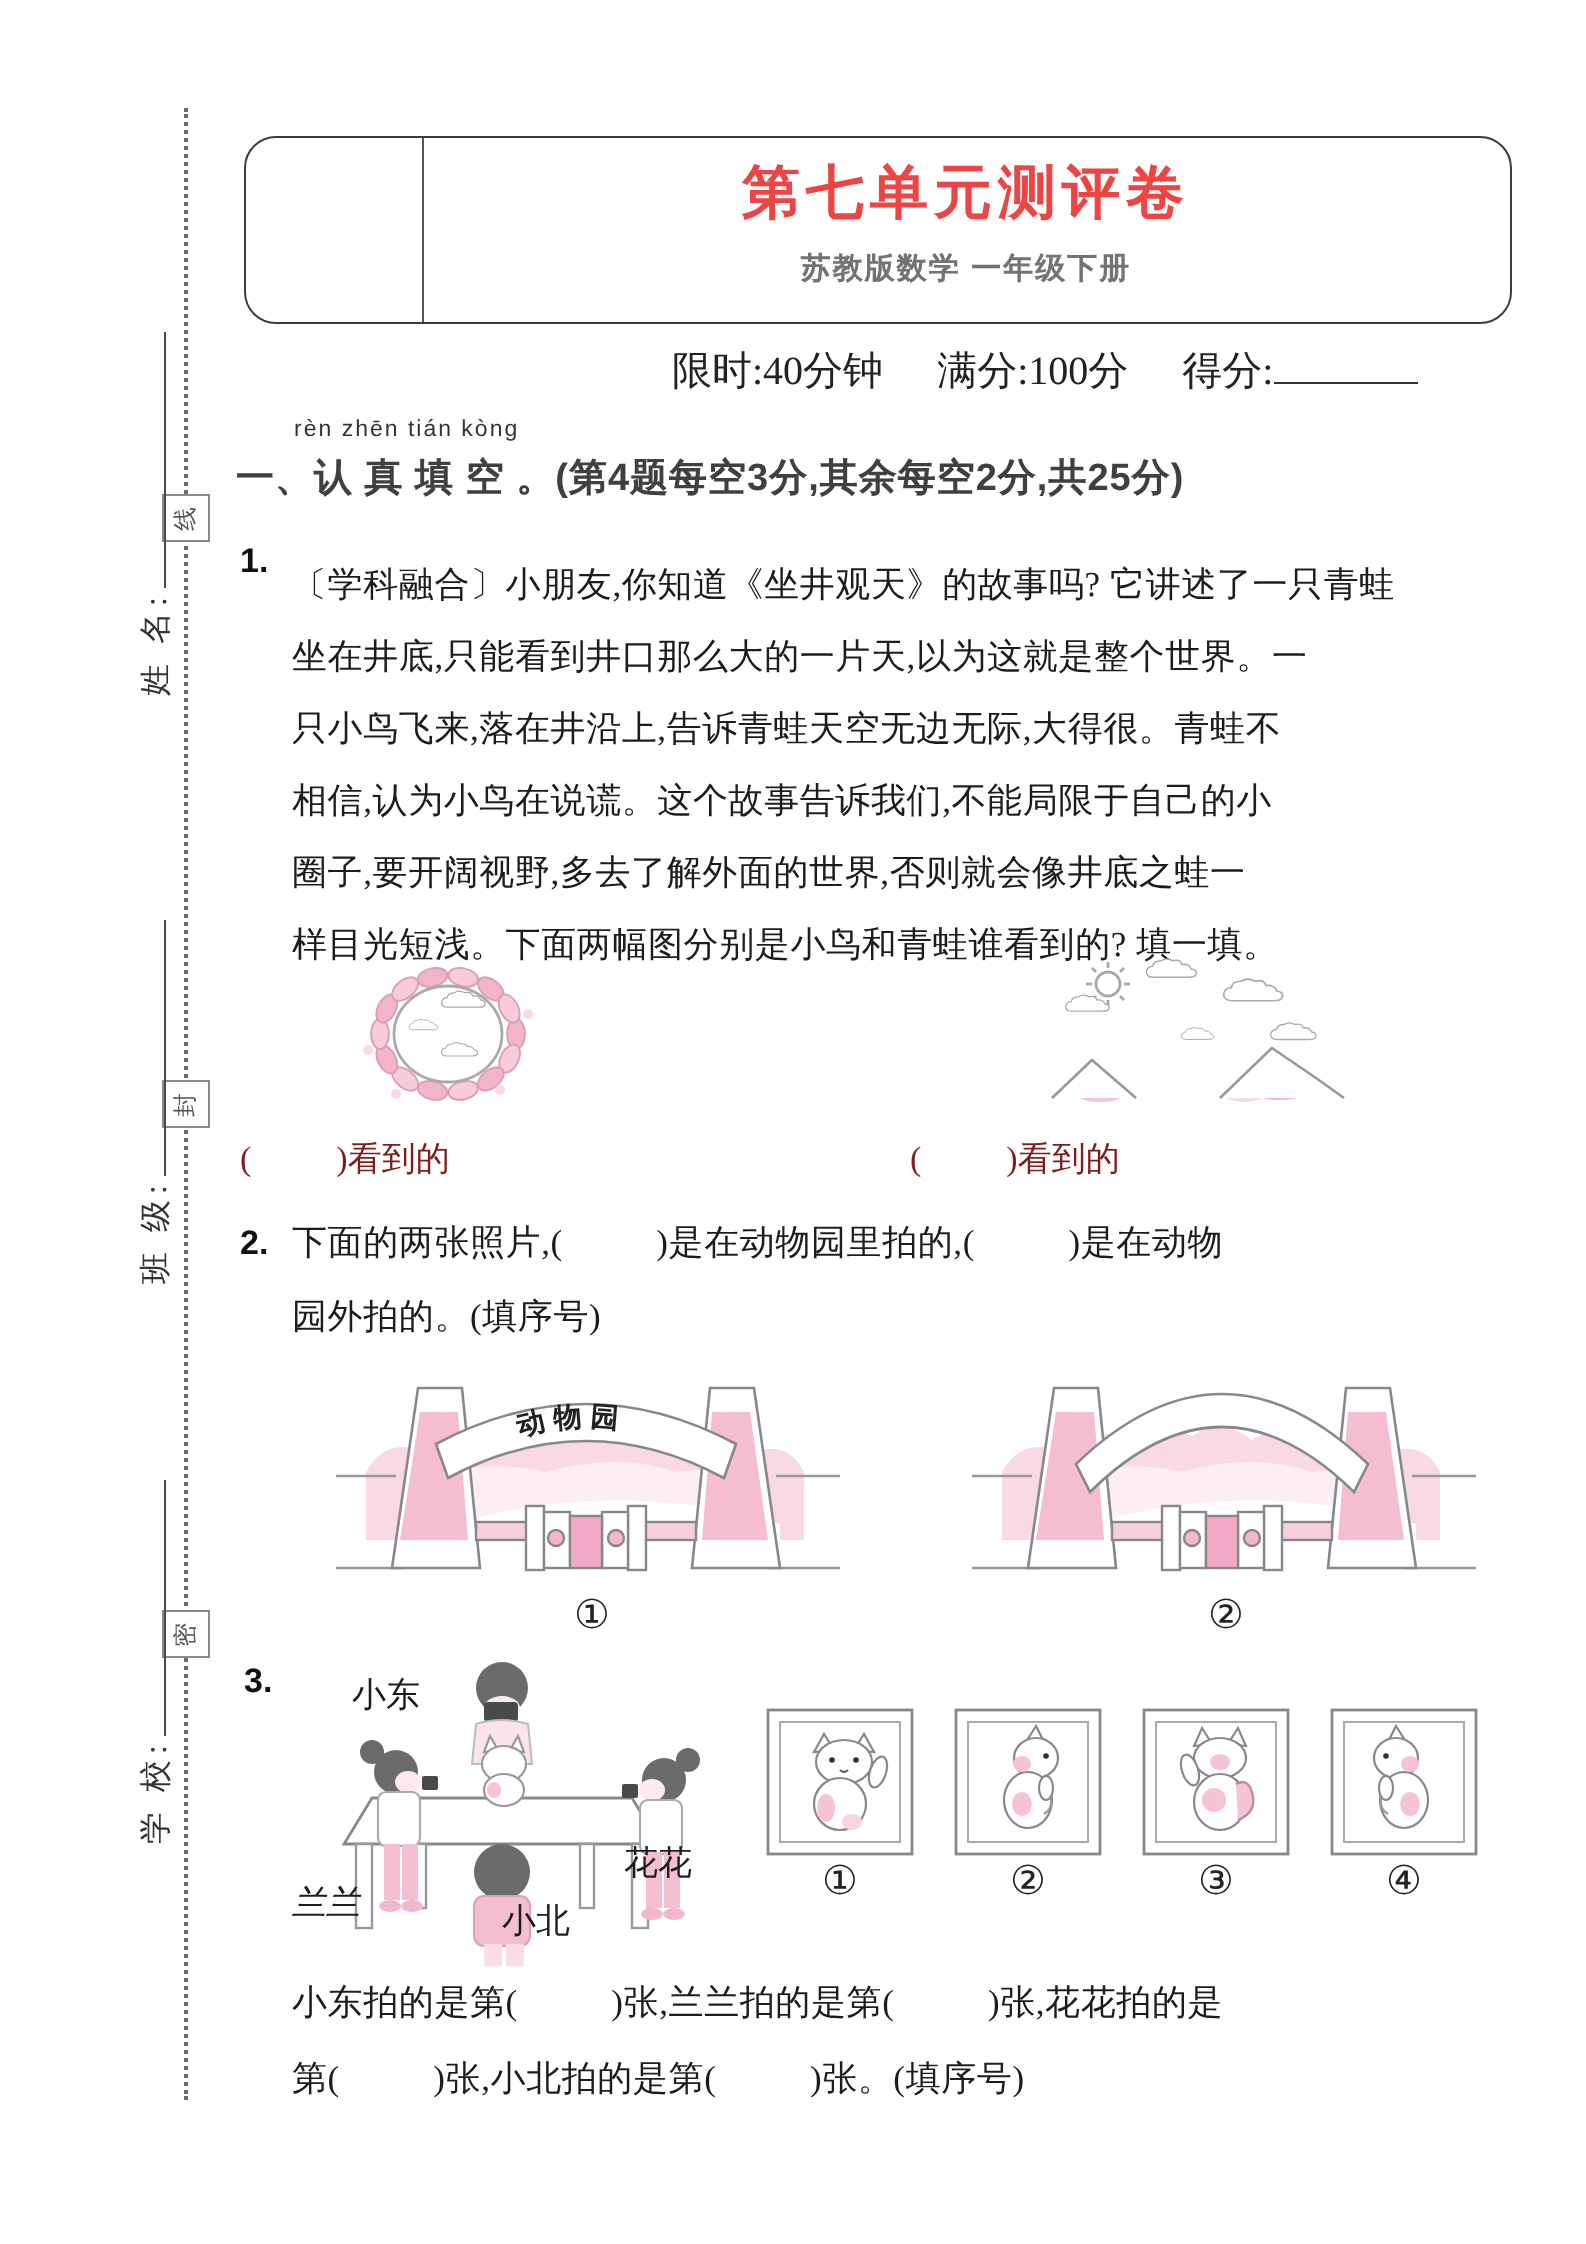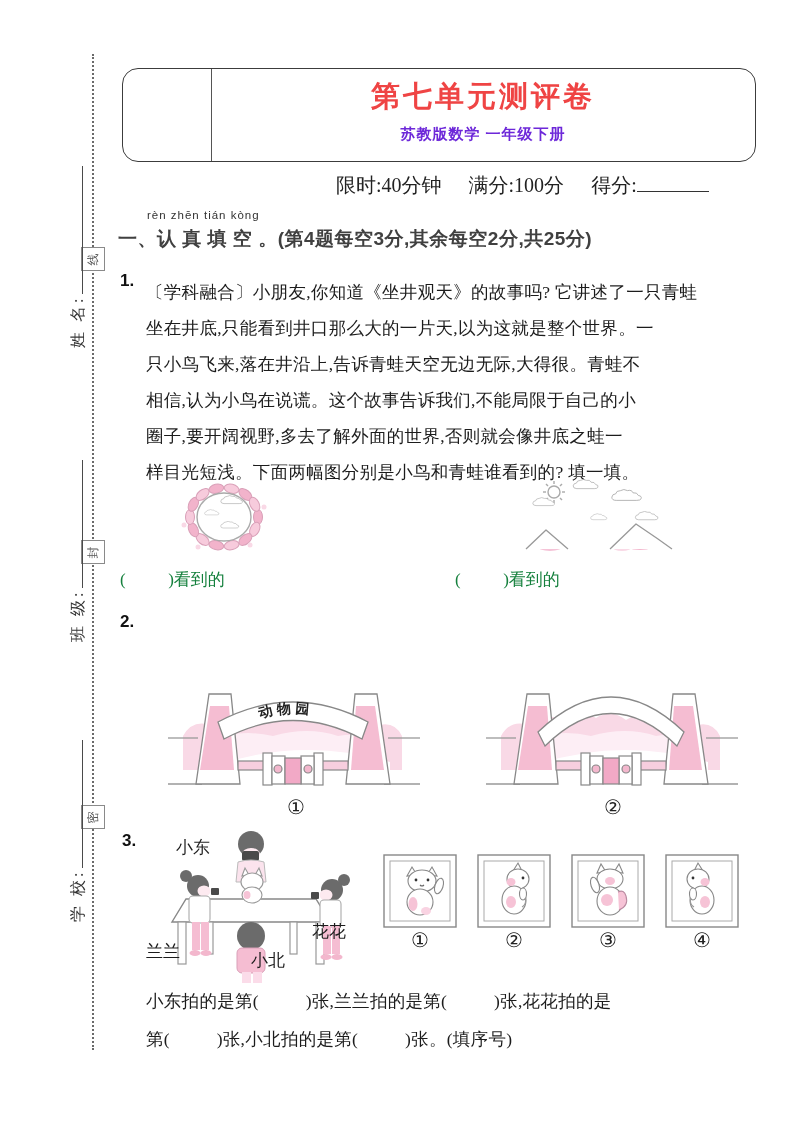--- a/index.html
+++ b/index.html
@@ -13,33 +13,33 @@
   .seal-marker span{transform:rotate(-90deg);font-size:12px;color:#555;font-family:"Liberation Serif",serif;}
   .seal-field{transform:rotate(-90deg);transform-origin:0 0;white-space:nowrap;
               font-size:16px;letter-spacing:3px;color:#333;}
   .fill-line{display:inline-block;width:128px;height:13px;border-bottom:1.2px solid #4a4a4a;margin-left:2px;}
   
   .title-box{left:122px;top:68px;width:632px;height:92px;border:1.6px solid #3c3c3c;border-radius:16px;}
   .title-divider{left:88px;top:0;height:100%;width:0;border-left:1.2px solid #555;}
   .paper-title{left:88px;right:0;top:8px;text-align:center;font-family:"Liberation Sans",sans-serif;
                font-weight:700;font-size:29px;letter-spacing:3px;color:#ef4444;}
   .paper-subtitle{left:88px;right:0;top:56px;text-align:center;font-family:"Liberation Sans",sans-serif;
-                  font-weight:700;font-size:15px;letter-spacing:1px;color:#6d28d9;}
+                  font-weight:700;font-size:15px;letter-spacing:1px;color:#737373;}
   .meta-line{left:336px;top:172px;font-size:20px;color:#222;white-space:nowrap;}
   .meta-line .gap{display:inline-block;width:22px;}
   .score-blank{display:inline-block;width:72px;border-bottom:1.2px solid #333;height:14px;}
   
   .pinyin{left:147px;top:209px;font-family:"Liberation Sans",sans-serif;font-size:11.5px;
           letter-spacing:1px;color:#333;}
   .sec-heading{left:118px;top:226px;font-family:"Liberation Sans",sans-serif;font-weight:700;
                font-size:19px;color:#404040;white-space:nowrap;letter-spacing:.5px;}
   
   .qnum{font-family:"Liberation Sans",sans-serif;font-weight:700;font-size:17px;color:#111;}
   .para{font-size:17.5px;line-height:36px;white-space:pre-wrap;width:622px;color:#1c1c1c;letter-spacing:.3px;}
-  .caption{font-size:17px;color:#15803d;white-space:pre;}
+  .caption{font-size:17px;color:#7f1d1d;white-space:pre;}
   .circled{font-size:20px;color:#222;text-align:center;}
   .kid-label{font-size:17px;color:#1c1c1c;white-space:nowrap;}
   svg{display:block;}
 </style>
 </head>
 <body>
 
 <div id="page">
 
   <svg width="0" height="0" style="position:absolute">
@@ -151,20 +151,22 @@
       <path d="M2 72 L22 53 L44 72" fill="#ffffff" stroke="#999999" stroke-width="1.3" stroke-linejoin="round"></path>
       <path d="M86 72 L112 47 L134 62 L148 72" fill="#ffffff" stroke="#999999" stroke-width="1.3" stroke-linejoin="round"></path>
       <use href="#cloud" x="110" y="34" width="26" height="10"></use>
     </svg>
   </div>
 
   <div class="abs caption" style="left:120px;top:568px;">(          )看到的</div>
   <div class="abs caption" style="left:455px;top:568px;">(          )看到的</div>
 
   <div class="abs qnum" style="left:120px;top:612px;">2.</div>
+  <div class="abs para" style="left:146px;top:603px;line-height:37px;">下面的两张照片,(          )是在动物园里拍的,(          )是在动物
+园外拍的。(填序号)</div>
 
   <div class="abs" style="left:168px;top:676px;">
     <svg width="252" height="120" viewBox="0 0 252 120">
       <path d="M15 60 Q25 42 45 50 Q55 34 75 44 Q90 30 110 42 Q125 32 140 44 Q160 32 175 46 Q195 36 208 50 Q226 44 234 60 L234 94 L15 94 Z" fill="#f9d9e6"></path>
       <path d="M40 66 Q70 52 105 60 Q140 50 170 60 Q195 56 212 66 L212 92 L40 92 Z" fill="#fdeef5"></path>
       <line x1="0" y1="62" x2="30" y2="62" stroke="#999" stroke-width="1.3"></line>
       <line x1="220" y1="62" x2="252" y2="62" stroke="#999" stroke-width="1.3"></line>
       <path d="M30 96 Q125 58 222 86 L222 110 L30 110 Z" fill="#ffffff"></path>
       <line x1="0" y1="108" x2="34" y2="108" stroke="#999" stroke-width="1.3"></line>
       <line x1="216" y1="108" x2="252" y2="108" stroke="#999" stroke-width="1.3"></line>
@@ -285,21 +287,21 @@
       <g>
         <circle cx="113" cy="112" r="14" fill="#6b6b6b"></circle>
         <rect x="99" y="124" width="28" height="25" rx="5" fill="#f5bdd2" stroke="#d9a0b8" stroke-width="1"></rect>
         <rect x="104" y="148" width="9" height="11" fill="#fbdce9"></rect>
         <rect x="115" y="148" width="9" height="11" fill="#fbdce9"></rect>
       </g>
     </svg>
   </div>
 
   <div class="abs kid-label" style="left:176px;top:836px;">小东</div>
-  <div class="abs kid-label" style="left:146px;top:940px;">兰兰</div>
+  <div class="abs kid-label" style="left:146px;top:940px;font-style:italic;">兰兰</div>
   <div class="abs kid-label" style="left:251px;top:949px;">小北</div>
   <div class="abs kid-label" style="left:312px;top:920px;">花花</div>
 
   <div class="abs" style="left:383px;top:854px;">
     <svg width="74" height="74" viewBox="0 0 74 74">
       <rect x="1" y="1" width="72" height="72" fill="#ffffff" stroke="#888" stroke-width="1.4"></rect>
       <rect x="7" y="7" width="60" height="60" fill="none" stroke="#aaa" stroke-width="1"></rect>
       <g stroke="#888" stroke-width="1.1">
         <polygon points="24,22 29,13 34,21" fill="#ffffff"></polygon>
         <polygon points="44,21 49,13 54,22" fill="#ffffff"></polygon>

